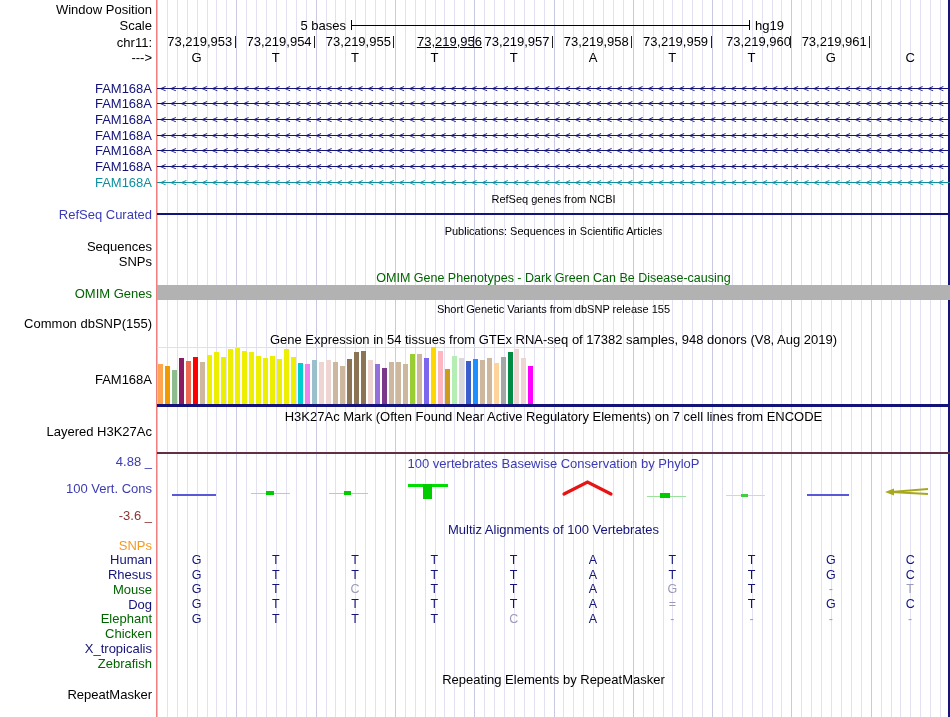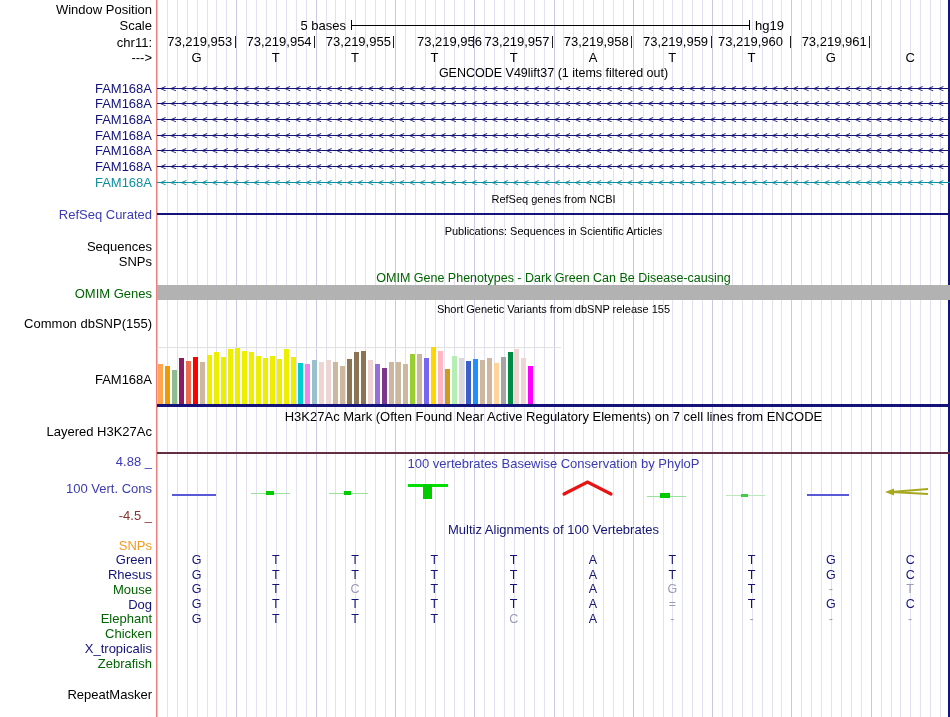--- a/index.html
+++ b/index.html
@@ -124,37 +124,37 @@
   <div class="lbl" style="top:2px;">Window Position</div>
 
   <div class="lbl" style="top:18px;">Scale</div>
   <div class="abs" style="left:196px;top:18px;width:150px;text-align:right;font-size:13px;">5 bases</div>
   <div class="bracket"></div>
   <div class="abs" style="left:755px;top:18px;font-size:13px;">hg19</div>
 
   <div class="lbl" style="top:35px;">chr11:</div>
   <div class="lbl" style="top:50px;">---&gt;</div>
 
-  <div class="title" style="top:66px;font-size:12.5px;">GENCODE V49lift37 (1 items filtered out)</div>
 
   <div class="title small" style="top:193px;">RefSeq genes from NCBI</div>
   <div class="lbl blue" style="top:206.5px;">RefSeq Curated</div>
   <div class="abs" style="left:157px;top:213px;width:793px;height:2px;background:#13137a;"></div>
 
   <div class="title small" style="top:224.5px;">Publications: Sequences in Scientific Articles</div>
   <div class="lbl" style="top:238.5px;">Sequences</div>
   <div class="lbl" style="top:254px;">SNPs</div>
 
   <div class="title green" style="top:271px;font-size:12.5px;">OMIM Gene Phenotypes - Dark Green Can Be Disease-causing</div>
   <div class="lbl green" style="top:285.5px;">OMIM Genes</div>
   <div class="abs" style="left:157px;top:285px;width:793px;height:15px;background:#b2b2b2;"></div>
 
   <div class="title small" style="top:302.5px;">Short Genetic Variants from dbSNP release 155</div>
   <div class="lbl" style="top:316px;">Common dbSNP(155)</div>
 
+  <div class="title" style="top:333px;">Gene Expression in 54 tissues from GTEx RNA-seq of 17382 samples, 948 donors (V8, Aug 2019)</div>
   <div class="lbl" style="top:372px;">FAM168A</div>
   <div class="abs" style="left:157px;top:347px;width:404px;height:1px;background:#e2e2e2;"></div>
   <div id="gtexbars">
       <div class="gtexbar" style="left: 158px; top: 364px; height: 40px; background: rgb(255, 165, 79);"></div>
       <div class="gtexbar" style="left: 164.99px; top: 366px; height: 38px; background: rgb(238, 154, 0);"></div>
       <div class="gtexbar" style="left: 171.98px; top: 370px; height: 34px; background: rgb(143, 188, 143);"></div>
       <div class="gtexbar" style="left: 178.97px; top: 358px; height: 46px; background: rgb(139, 28, 98);"></div>
       <div class="gtexbar" style="left: 185.96px; top: 361px; height: 43px; background: rgb(238, 106, 80);"></div>
       <div class="gtexbar" style="left: 192.95px; top: 357px; height: 47px; background: rgb(255, 0, 0);"></div>
       <div class="gtexbar" style="left: 199.94px; top: 362px; height: 42px; background: rgb(205, 183, 158);"></div>
@@ -208,58 +208,59 @@
     </div>
   <div class="abs" style="left:157px;top:404px;width:793px;height:3px;background:#13137a;"></div>
 
   <div class="title" style="top:410px;">H3K27Ac Mark (Often Found Near Active Regulatory Elements) on 7 cell lines from ENCODE</div>
   <div class="lbl" style="top:424px;">Layered H3K27Ac</div>
   <div class="abs" style="left:157px;top:452px;width:793px;height:2px;background:#622e44;"></div>
 
   <div class="lbl blue" style="top:453.5px;">4.88 _</div>
   <div class="title blue" style="top:457px;">100 vertebrates Basewise Conservation by PhyloP</div>
   <div class="lbl blue" style="top:481px;">100 Vert. Cons</div>
-  <div class="lbl maroon" style="top:508px;">-4.5 _</div>
+  <div class="lbl maroon" style="top:508px;">-3.6 _</div>
   <svg id="cons-svg" width="950" height="717" viewBox="0 0 950 717" style="position:absolute;left:0;top:0;pointer-events:none;">
       <rect x="172" y="494" width="44" height="2" fill="#5858d8"></rect>
       <rect x="251" y="493" width="39" height="1" fill="#9be09b"></rect>
       <rect x="266" y="491" width="8" height="4" fill="#00cc00"></rect>
       <rect x="329" y="493" width="39" height="1" fill="#9be09b"></rect>
       <rect x="344" y="491" width="7" height="4" fill="#00cc00"></rect>
       <rect x="408" y="484" width="40" height="3" fill="#00dd00"></rect>
       <rect x="423" y="484" width="9" height="15" fill="#00cc00"></rect>
       <path d="M564 494 L587.5 482 L611 494" stroke="#e81414" stroke-width="3.2" fill="none" stroke-linecap="round"></path>
       <rect x="647" y="496" width="39" height="1" fill="#9be09b"></rect>
       <rect x="660" y="493" width="10" height="5" fill="#00cc00"></rect>
       <rect x="726" y="495" width="39" height="1" fill="#b9e8b9"></rect>
       <rect x="741" y="494" width="7" height="3" fill="#44cc44"></rect>
       <rect x="807" y="494" width="42" height="2" fill="#5858d8"></rect>
       <path d="M928 489 L891 492 L928 494" stroke="#a8a81e" stroke-width="1.8" fill="none"></path>
       <path d="M885 492 L894 488.5 L894 495.5 Z" fill="#a8a81e"></path>
     </svg>
 
   <div class="title navy" style="top:523px;">Multiz Alignments of 100 Vertebrates</div>
 
+  <div class="title" style="top:673px;">Repeating Elements by RepeatMasker</div>
   <div class="lbl" style="top:686.5px;">RepeatMasker</div>
 
 <div class="coord" style="right: 717.7px;">73,219,953</div>
     <div class="tick" style="left: 234.8px; top: 36px; height: 12px;"></div>
     <div class="coord" style="right: 638.4px;">73,219,954</div>
     <div class="tick" style="left: 314.1px; top: 36px; height: 12px;"></div>
     <div class="coord" style="right: 559.1px;">73,219,955</div>
     <div class="tick" style="left: 393.4px; top: 36px; height: 12px;"></div>
-    <div class="coord" style="right: 468px;">73,219,956</div>
+    <div class="coord" style="right: 468px; text-decoration: underline;">73,219,956</div>
     <div class="tick" style="left: 472.7px; top: 36px; height: 12px;"></div>
     <div class="coord" style="right: 400.5px;">73,219,957</div>
     <div class="tick" style="left: 552px; top: 36px; height: 12px;"></div>
     <div class="coord" style="right: 321.2px;">73,219,958</div>
     <div class="tick" style="left: 631.3px; top: 36px; height: 12px;"></div>
     <div class="coord" style="right: 241.9px;">73,219,959</div>
     <div class="tick" style="left: 710.6px; top: 36px; height: 12px;"></div>
-    <div class="coord" style="right: 167px; margin-left: 48px;">73,219,960</div>
+    <div class="coord" style="right: 159px; margin-left: 48px;">73,219,960</div>
     <div class="tick" style="left: 789.9px; top: 36px; height: 12px;"></div>
     <div class="coord" style="right: 83.3px;">73,219,961</div>
     <div class="tick" style="left: 869.2px; top: 36px; height: 12px;"></div>
     <div class="baseletter" style="left: 157px;">G</div>
     <div class="baseletter" style="left: 236.3px;">T</div>
     <div class="baseletter" style="left: 315.6px;">T</div>
     <div class="baseletter" style="left: 394.9px;">T</div>
     <div class="baseletter" style="left: 474.2px;">T</div>
     <div class="baseletter" style="left: 553.5px;">A</div>
     <div class="baseletter" style="left: 632.8px;">T</div>
@@ -295,21 +296,21 @@
     <div class="generow" style="top: 159px;">
       <div class="geneline" style="background: rgb(19, 19, 122);"></div>
       <div class="arrows" style="color: rgb(19, 19, 122);">&lt;&lt;&lt;&lt;&lt;&lt;&lt;&lt;&lt;&lt;&lt;&lt;&lt;&lt;&lt;&lt;&lt;&lt;&lt;&lt;&lt;&lt;&lt;&lt;&lt;&lt;&lt;&lt;&lt;&lt;&lt;&lt;&lt;&lt;&lt;&lt;&lt;&lt;&lt;&lt;&lt;&lt;&lt;&lt;&lt;&lt;&lt;&lt;&lt;&lt;&lt;&lt;&lt;&lt;&lt;&lt;&lt;&lt;&lt;&lt;&lt;&lt;&lt;&lt;&lt;&lt;&lt;&lt;&lt;&lt;&lt;&lt;&lt;&lt;&lt;&lt;</div>
     </div>
     <div class="lbl" style="top: 174.7px; color: rgb(14, 143, 158);">FAM168A</div>
     <div class="generow" style="top: 174.7px;">
       <div class="geneline" style="background: rgb(14, 143, 158);"></div>
       <div class="arrows" style="color: rgb(14, 143, 158);">&lt;&lt;&lt;&lt;&lt;&lt;&lt;&lt;&lt;&lt;&lt;&lt;&lt;&lt;&lt;&lt;&lt;&lt;&lt;&lt;&lt;&lt;&lt;&lt;&lt;&lt;&lt;&lt;&lt;&lt;&lt;&lt;&lt;&lt;&lt;&lt;&lt;&lt;&lt;&lt;&lt;&lt;&lt;&lt;&lt;&lt;&lt;&lt;&lt;&lt;&lt;&lt;&lt;&lt;&lt;&lt;&lt;&lt;&lt;&lt;&lt;&lt;&lt;&lt;&lt;&lt;&lt;&lt;&lt;&lt;&lt;&lt;&lt;&lt;&lt;&lt;</div>
     </div>
     <div class="lbl" style="top: 537.5px; color: rgb(245, 154, 35);">SNPs</div>
-    <div class="lbl" style="top: 552.27px; color: rgb(19, 19, 122);">Green</div>
+    <div class="lbl" style="top: 552.27px; color: rgb(19, 19, 122);">Human</div>
     <div class="mzbase" style="left: 157px; top: 552.77px; color: rgb(19, 19, 122);">G</div>
     <div class="mzbase" style="left: 236.3px; top: 552.77px; color: rgb(19, 19, 122);">T</div>
     <div class="mzbase" style="left: 315.6px; top: 552.77px; color: rgb(19, 19, 122);">T</div>
     <div class="mzbase" style="left: 394.9px; top: 552.77px; color: rgb(19, 19, 122);">T</div>
     <div class="mzbase" style="left: 474.2px; top: 552.77px; color: rgb(19, 19, 122);">T</div>
     <div class="mzbase" style="left: 553.5px; top: 552.77px; color: rgb(19, 19, 122);">A</div>
     <div class="mzbase" style="left: 632.8px; top: 552.77px; color: rgb(19, 19, 122);">T</div>
     <div class="mzbase" style="left: 712.1px; top: 552.77px; color: rgb(19, 19, 122);">T</div>
     <div class="mzbase" style="left: 791.4px; top: 552.77px; color: rgb(19, 19, 122);">G</div>
     <div class="mzbase" style="left: 870.7px; top: 552.77px; color: rgb(19, 19, 122);">C</div>

